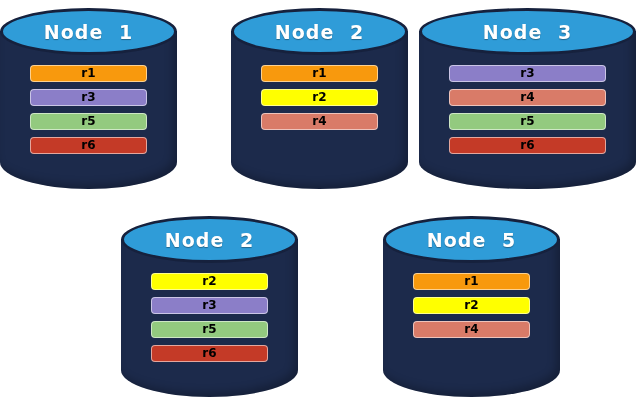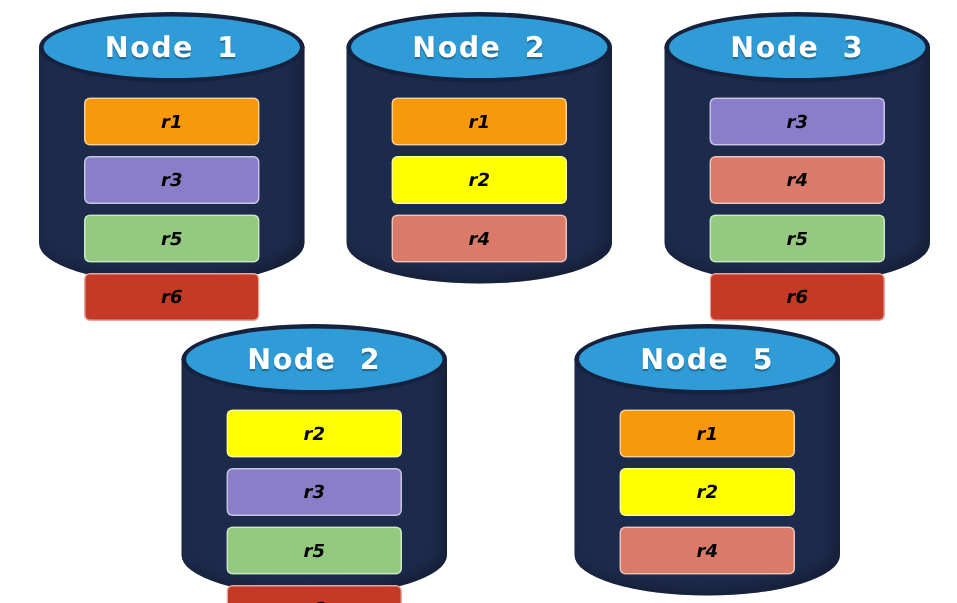--- a/index.html
+++ b/index.html
@@ -14,23 +14,23 @@
     height: 402px;
     background: #ffffff;
     overflow: hidden;
   }
   .cylinder {
     position: absolute;
     width: 177px;
     height: 181px;
   }
   
-  .node-1 { left: 26px;  top: 8px; text-align: center; }
+  .node-1 { left: 0;  top: 8px; text-align: center; }
   .node-2 { left: 231px; top: 8px; }
-  .node-3 { left: 443px; top: 8px; }
+  .node-3 { left: 419px; top: 8px; padding-left: 40px; }
   .node-4 { left: 121px; top: 216px; }
   .node-5 { left: 348px; top: 216px; margin-left: 35px; }
 
   .cyl-body {
     position: absolute;
     left: 0; right: 0;
     top: 23px; bottom: 0;
     background: #1c2a4b;
     border-bottom-left-radius: 50% 27px;
     border-bottom-right-radius: 50% 27px;
@@ -60,32 +60,31 @@
   .bars {
     position: absolute;
     left: 30px;
     right: 30px;
     top: 57px;
     display: flex;
     flex-direction: column;
     gap: 7px;
   }
   .bar {
-    height: 32px;
+    height: 17px;
     border-radius: 4px;
     border: 1px solid rgba(255,255,255,0.55);
     box-sizing: border-box;
     display: flex;
     align-items: center;
     justify-content: center;
     color: #000000;
     font-size: 12px;
     font-weight: bold;
     line-height: 15px;
-    font-style: italic;
   }
 </style>
 </head>
 <body>
 
 <div id="canvas">
 
   <div class="cylinder node-1">
     <div class="cyl-body"></div>
     <div class="cyl-top">

